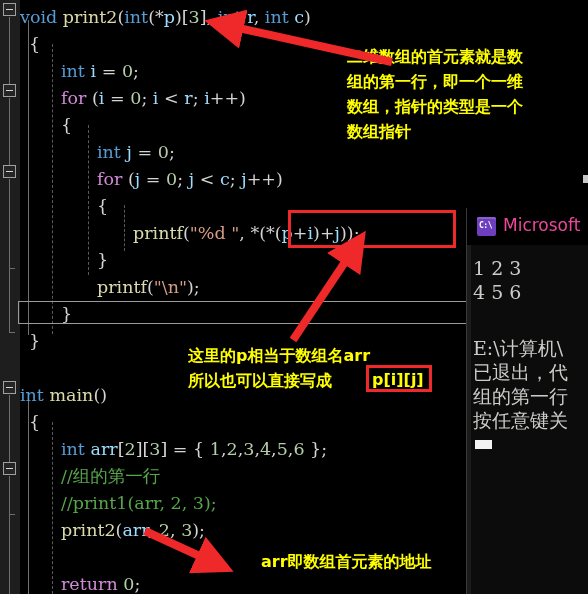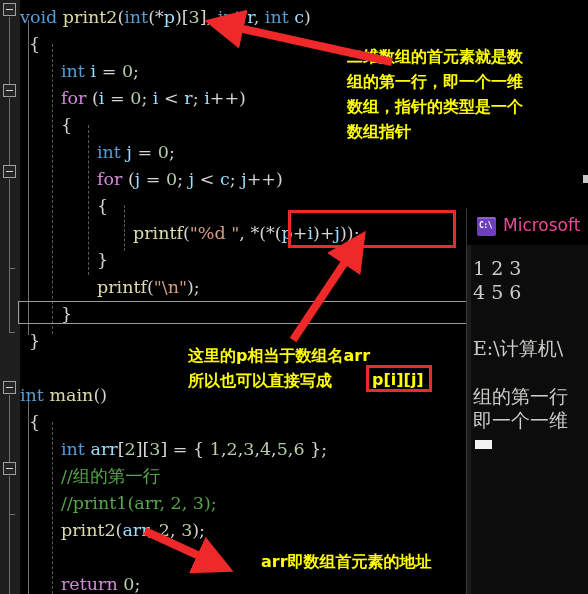--- a/index.html
+++ b/index.html
@@ -189,22 +189,23 @@
   <div id="console-title">
     <div id="cmd-icon">
       <span>C:\</span>
     </div>
     <div id="console-title-text">Microsoft</div>
   </div>
 
   <div class="cline" style="top:48px;">1 2 3</div>
   <div class="cline" style="top:72px;">4 5 6</div>
   <div class="cline" style="top:128px;">E:\计算机\</div>
+  <div class="cline" style="top:152px;">已退出，代</div>
   <div class="cline" style="top:176px;">组的第一行</div>
-  <div class="cline" style="top:200px;">即一个一维</div>
+  <div class="cline" style="top:200px;">按任意键关</div>
 
   <div id="console-cursor"></div>
 </div>
 
 <div class="note" style="left:347px;top:44px;width:236px;">二维数组的首元素就是数
 组的第一行，即一个一维
 数组，指针的类型是一个
 数组指针</div>
 
 <div class="note" style="left:188px;top:343px;width:260px;">这里的p相当于数组名arr

